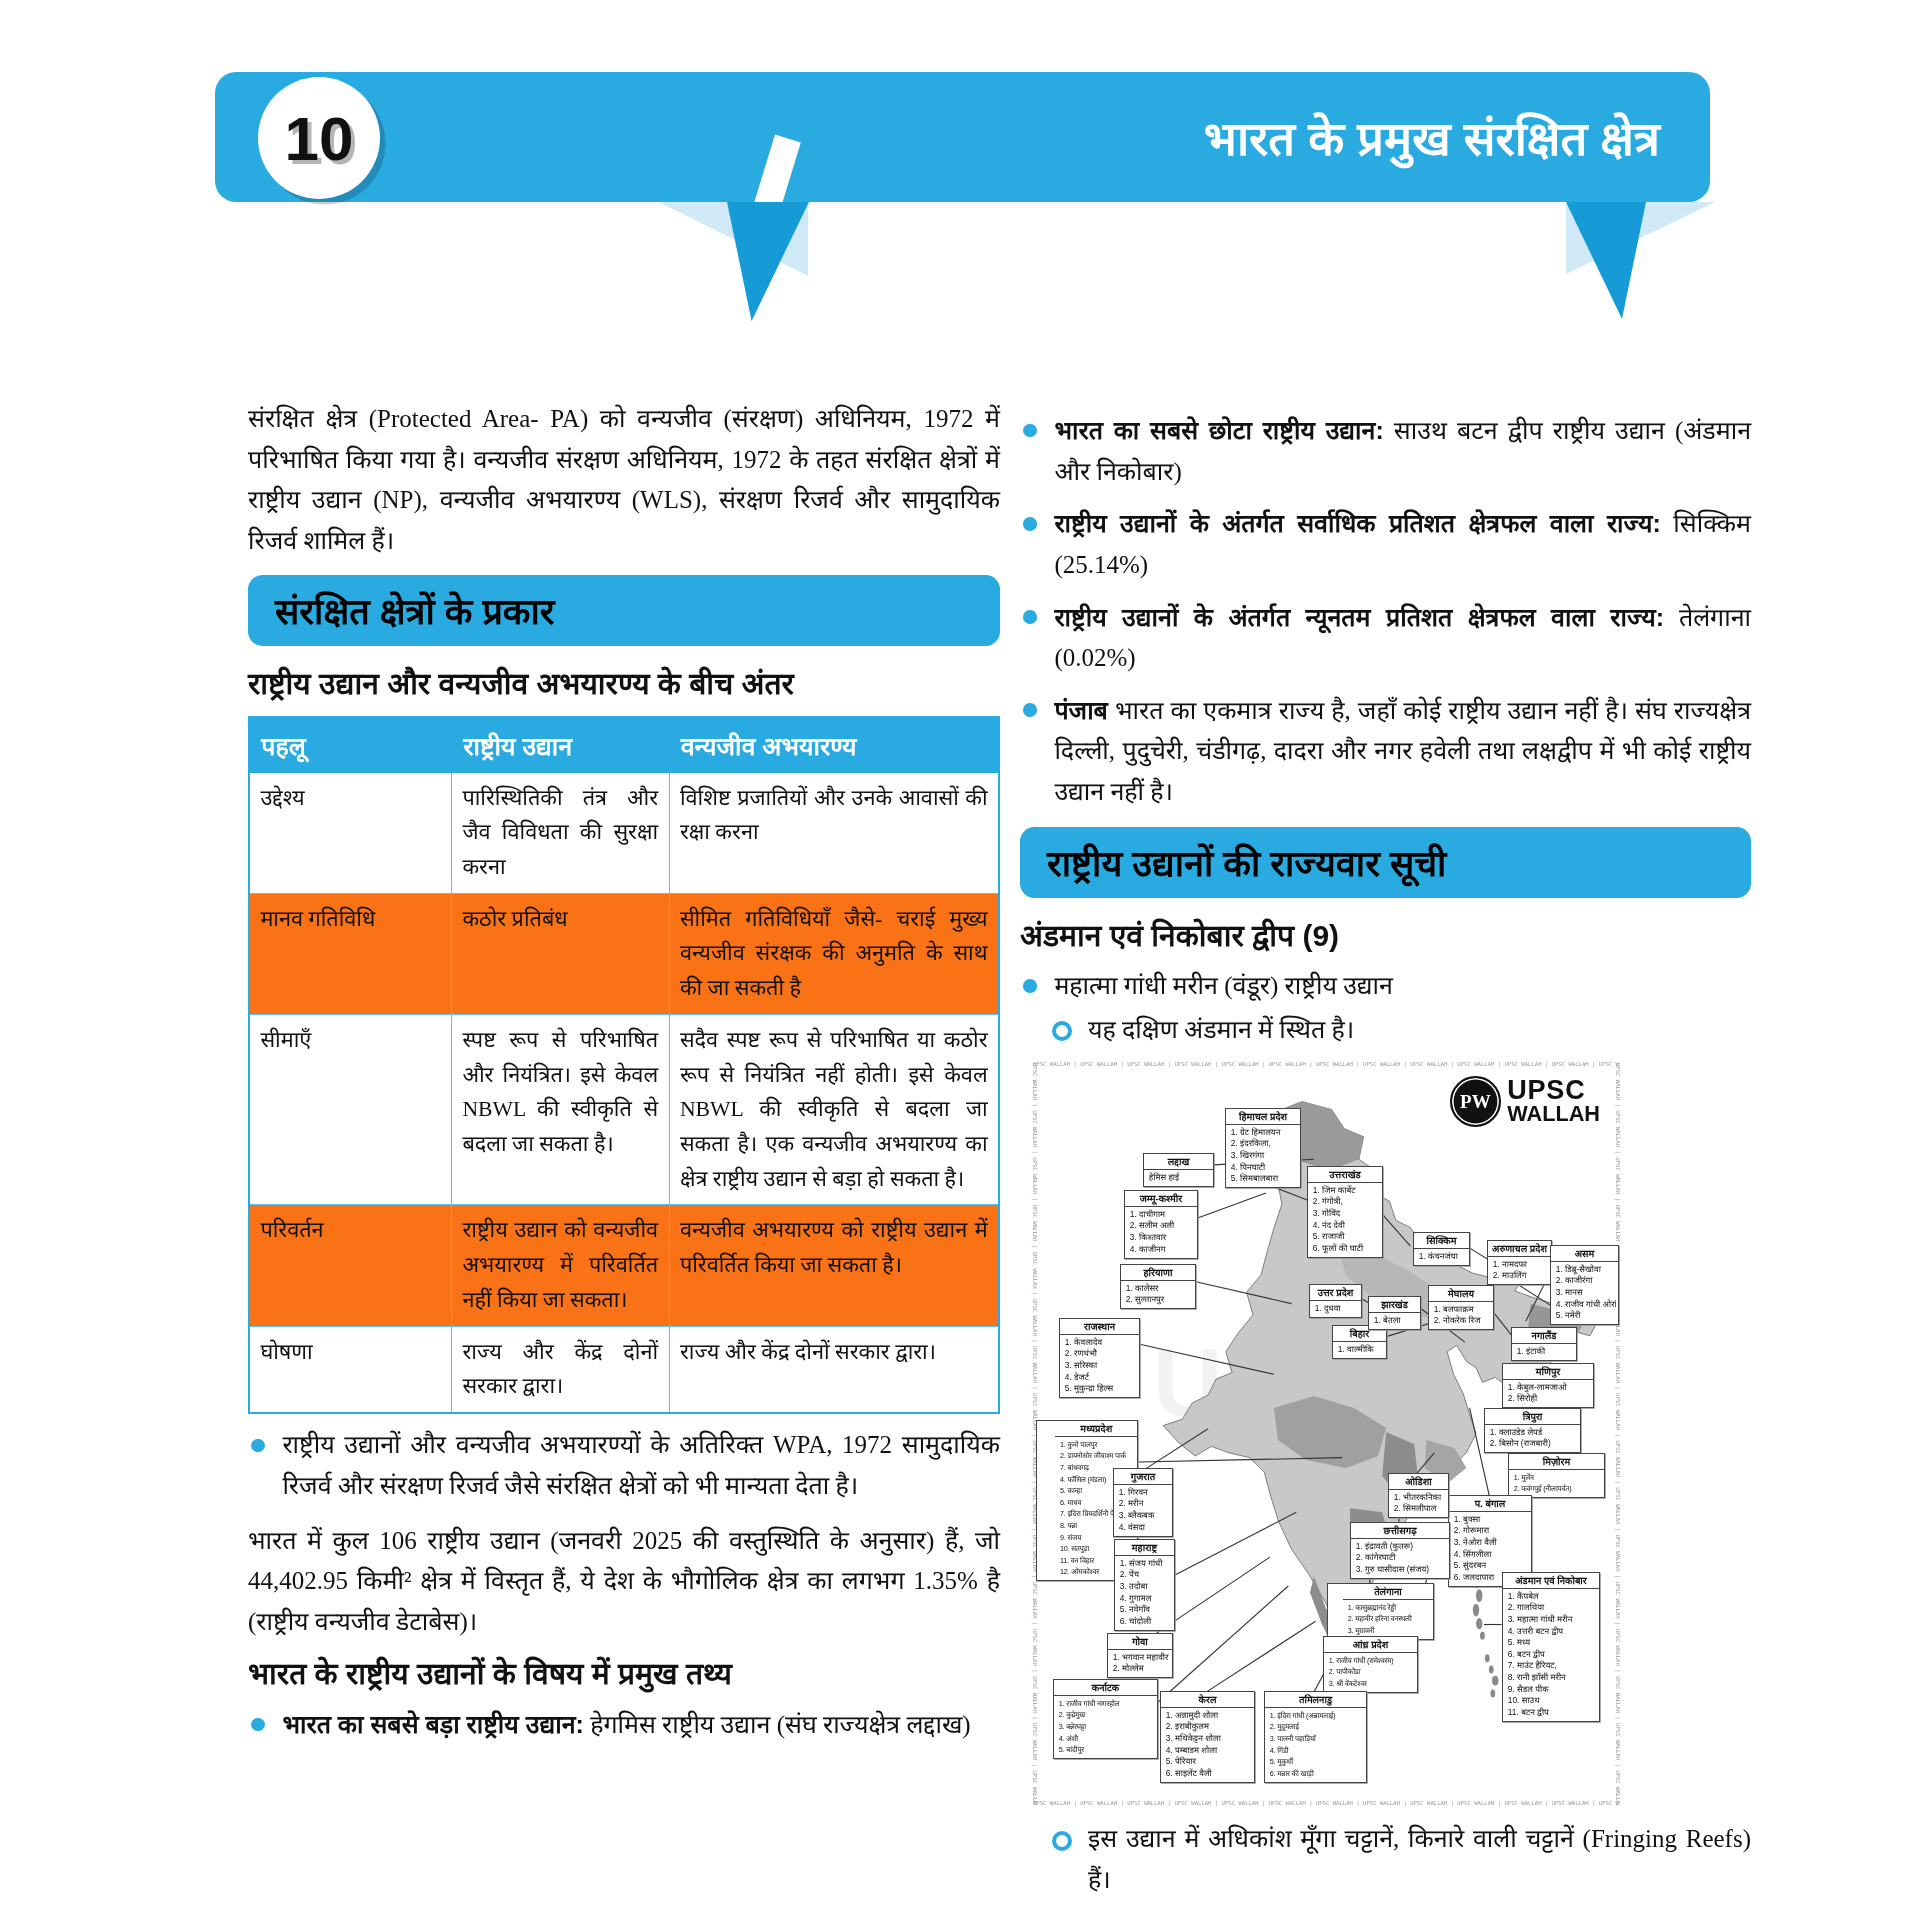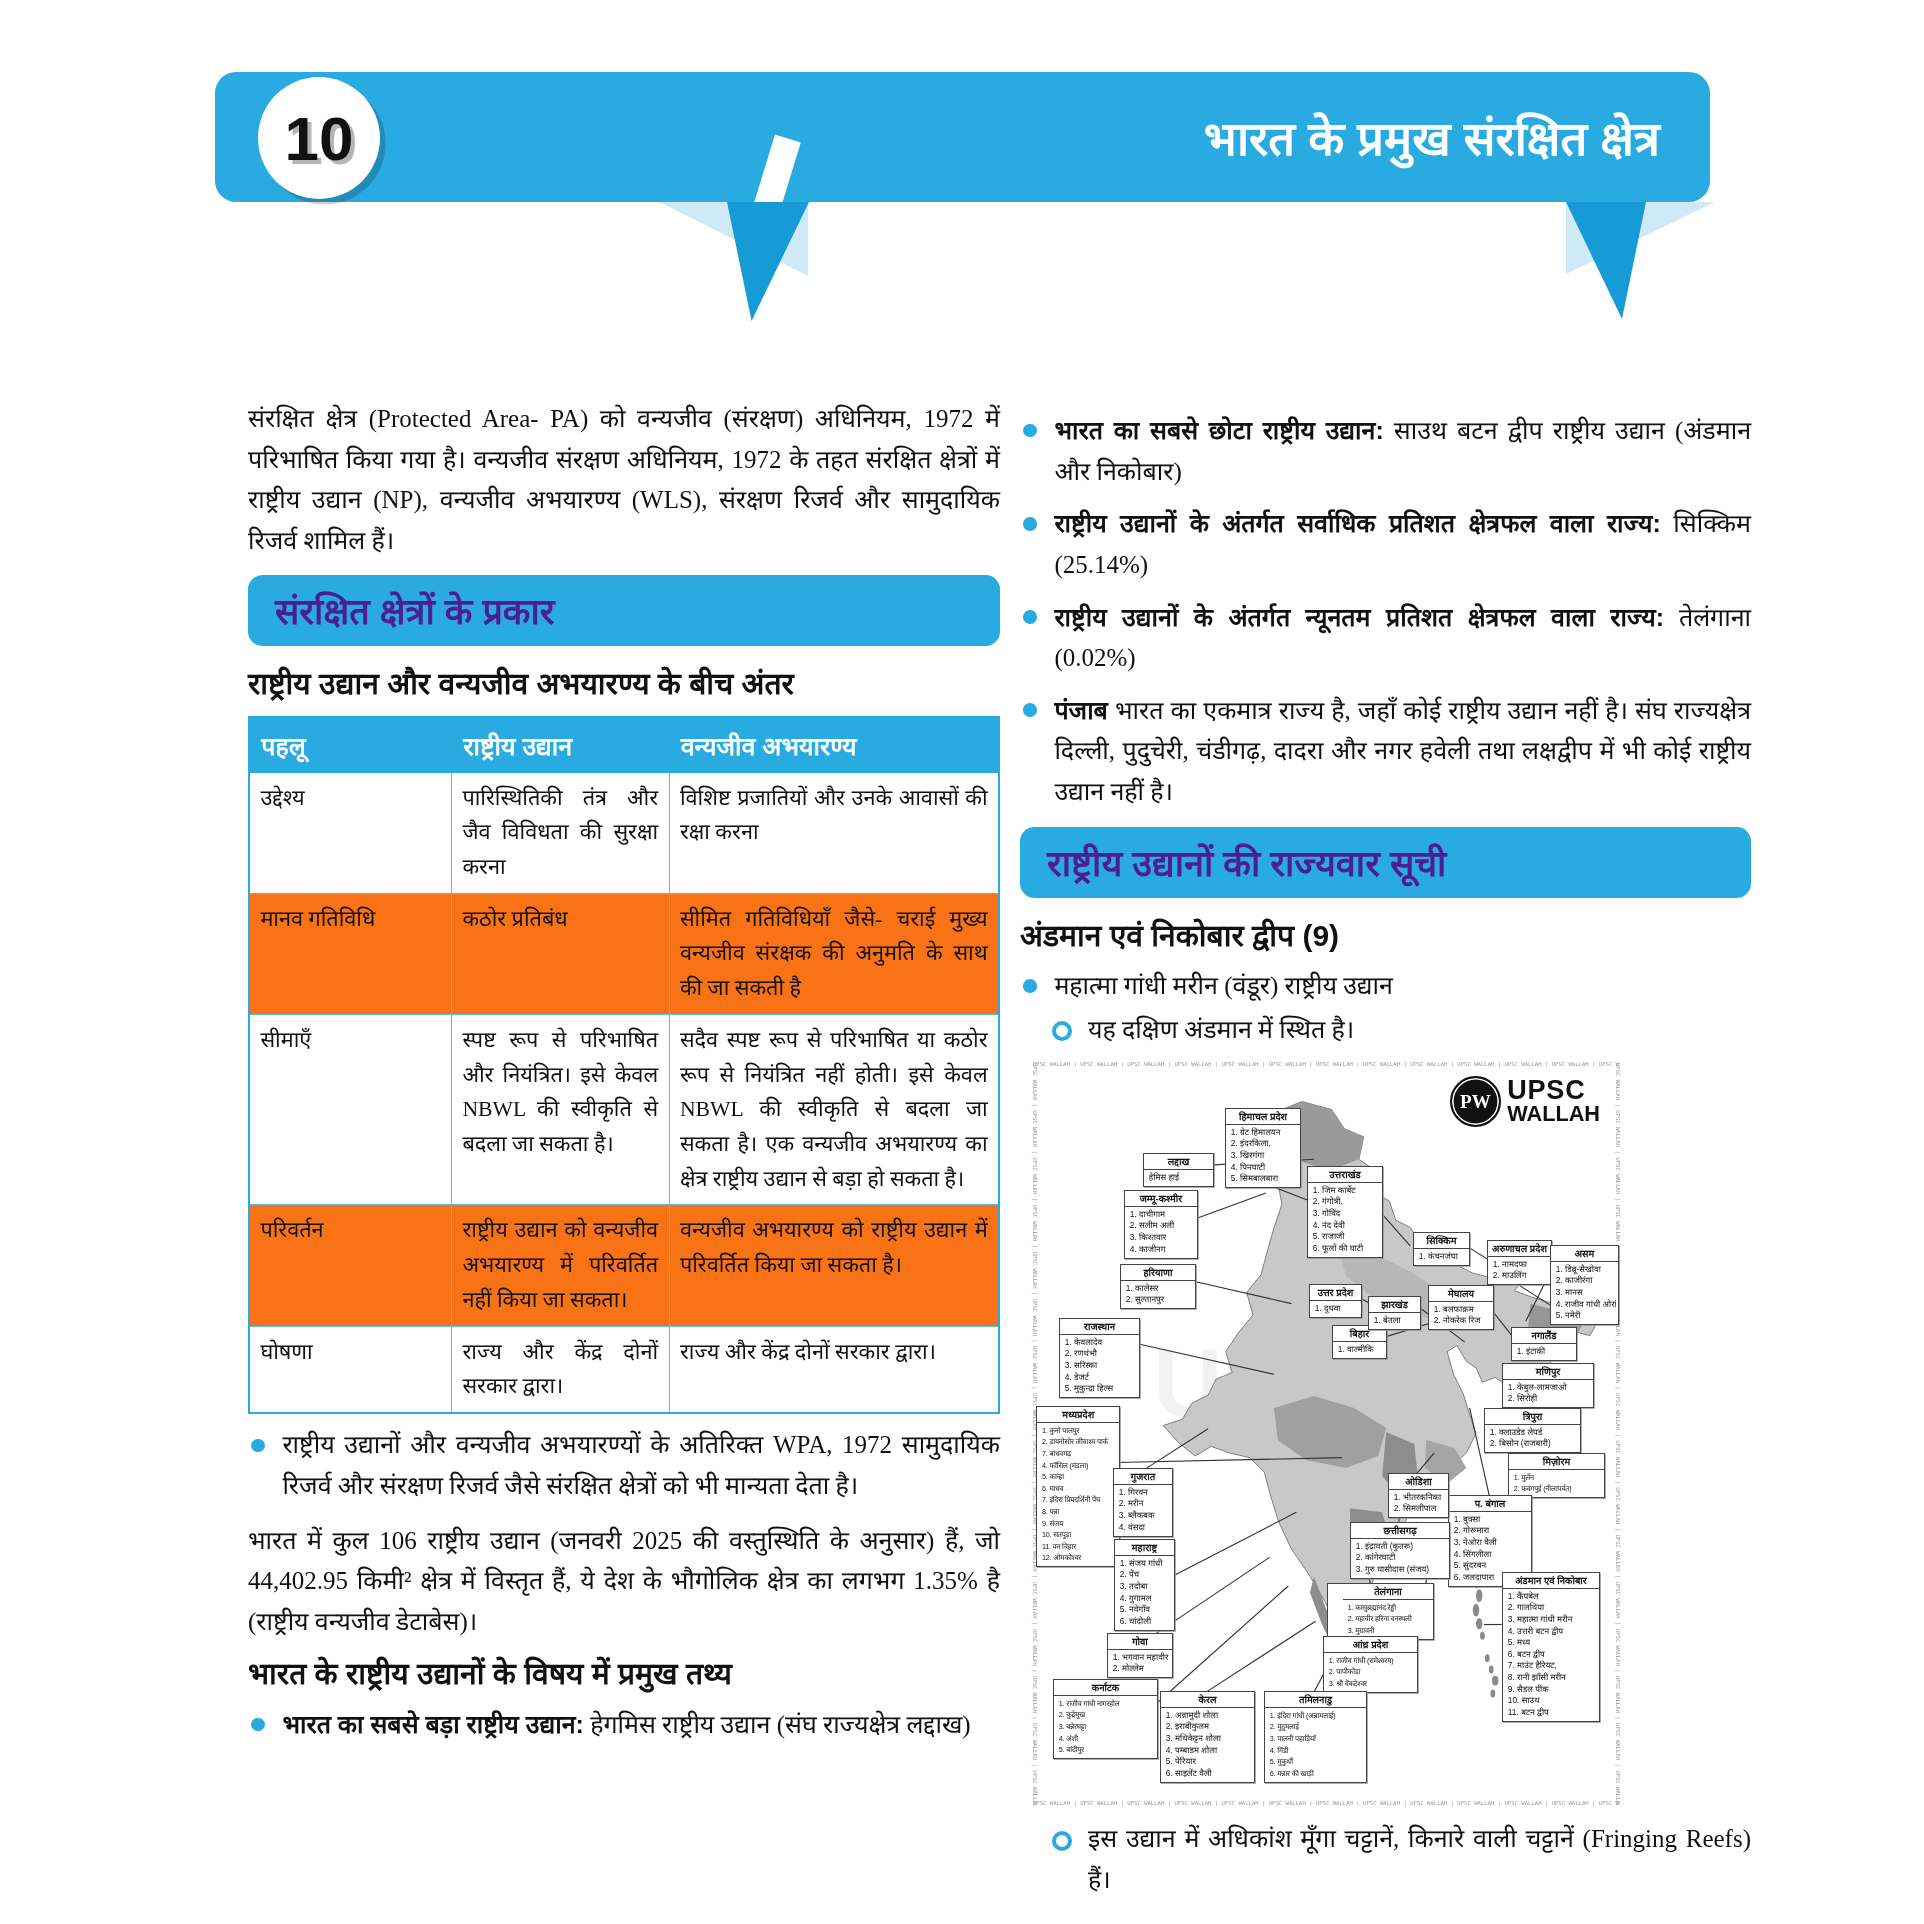--- a/index.html
+++ b/index.html
@@ -23,21 +23,21 @@
   .fold.l1{left:659px;top:202px;width:149px;height:74px;background:#cfe9f7;clip-path:polygon(0 0,100% 0,100% 100%);}
   .fold.l2{left:727px;top:202px;width:82px;height:119px;background:#179bd7;clip-path:polygon(0 0,100% 0,30% 100%);}
   .fold.r1{left:1566px;top:202px;width:149px;height:72px;background:#cfe9f7;clip-path:polygon(0 0,100% 0,0 100%);}
   .fold.r2{left:1566px;top:202px;width:80px;height:117px;background:#179bd7;clip-path:polygon(0 0,100% 0,70% 100%);}
   
   .col{position:absolute;top:399px;margin-left:33px;}
   .col-left{left:215px;width:752px;}
   .col-right{left:987px;width:731px;}
   .body-text{font-size:25px;line-height:1.62;text-align:justify;}
   .section-banner{margin-top:14.4px;background:#29abe2;border-radius:14.4px;height:71px;
-    display:flex;align-items:center;padding-left:27px;color:#4c1d95;font-size:36px;font-weight:bold;
+    display:flex;align-items:center;padding-left:27px;color:#000000;font-size:36px;font-weight:bold;
     font-family:"Liberation Sans","DejaVu Sans",sans-serif;}
   .sub-heading{margin-top:16px;font-size:30px;font-weight:bold;
     font-family:"Liberation Sans","DejaVu Sans",sans-serif;}
   
   table.cmp{margin-top:13px;border-collapse:collapse;width:100%;border:2.4px solid #29abe2;}
   table.cmp th{background:#29abe2;color:#fff;font-size:25px;font-weight:bold;text-align:left;
     padding:9.6px 11.2px;border:1.6px solid #29abe2;font-family:"Liberation Sans","DejaVu Sans",sans-serif;}
   table.cmp td{border:1.6px solid #5bc2ec;font-size:21.7px;line-height:1.6;padding:8px 10.4px;
     vertical-align:top;text-align:justify;}
   table.cmp td.aspect{text-align:left;}
@@ -412,21 +412,21 @@
           </ol>
         </div>
         <div class="state-box" style="left: 317px; top: 459px; width: 98px;">
           <div class="sb-title">छत्तीसगढ़</div>
           <ol>
             <li>1. इंद्रावती (कुतरू)</li>
             <li>2. कांगेरघाटी</li>
             <li>3. गुरु घासीदास (संजय)</li>
           </ol>
         </div>
-        <div class="state-box small-font" style="left: 3.2px; top: 343px; width: 82px;">
+        <div class="state-box small-font" style="left: 3.2px; top: 357px; width: 82px; padding-left: 18px;">
           <div class="sb-title">मध्यप्रदेश</div>
           <ol>
             <li>1. कुनो पालपुर</li>
             <li>2. डायनोसोर जीवाश्म पार्क</li>
             <li>7. बांधवगढ़</li>
             <li>4. फॉसिल (मंडला)</li>
             <li>5. कान्हा</li>
             <li>6. माधव</li>
             <li>7. इंदिरा प्रियदर्शिनी पेंच</li>
             <li>8. पन्ना</li>

